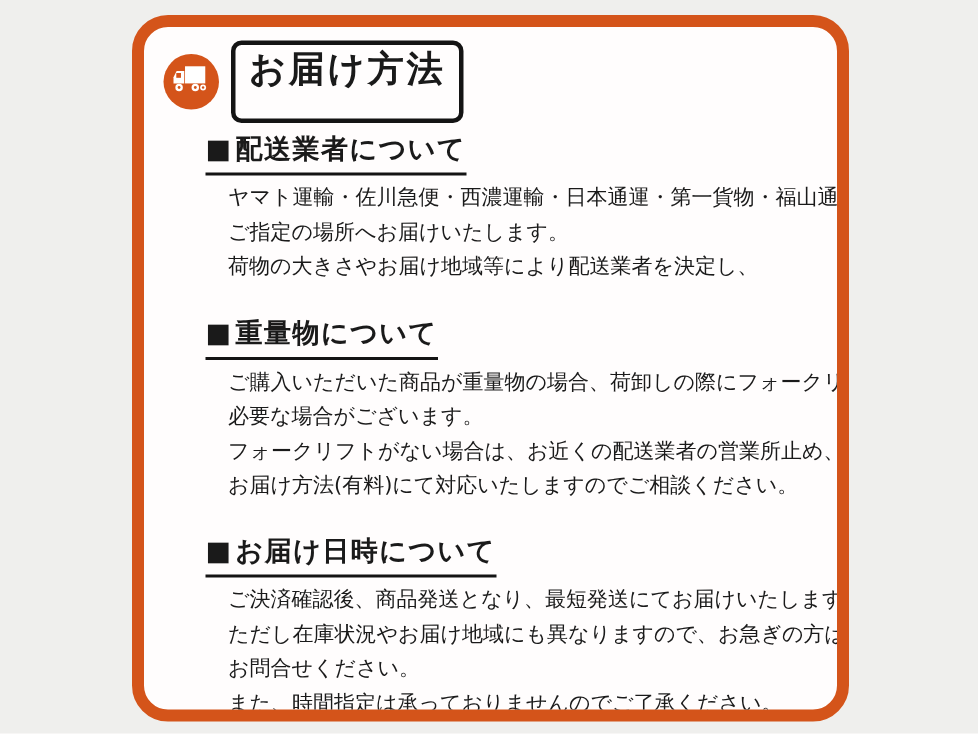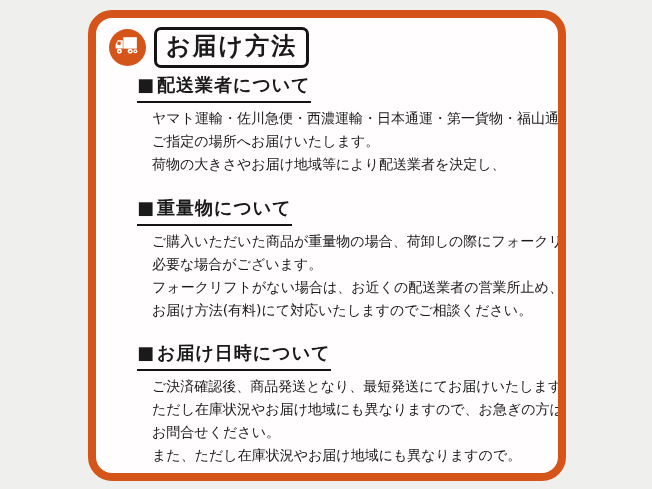--- a/index.html
+++ b/index.html
@@ -37,21 +37,21 @@
     border-radius:50%;
     background:var(--accent);
     display:flex;
     align-items:center;
     justify-content:center;
     flex:0 0 auto;
   }
   .title-box{
     border:3px solid #141414;
     border-radius:7px;
-    padding:1px 9px 3px 9px;
+    padding:1px 9px 17px 9px;
     font-size:24px;
     font-weight:bold;
     letter-spacing:2px;
     line-height:1.3;
     white-space:nowrap;
   }
   .section{ margin-left:41px; }
   .section-1{ margin-top:5px; }
   .section-2{ margin-top:20px; }
   .section-3{ margin-top:19px; }
@@ -120,17 +120,17 @@
   </div>
 
   <div class="section section-3">
     <div class="section-heading">
       <span class="marker">■</span><span>お届け日時について</span>
     </div>
     <div class="section-body">
       <div class="body-line">ご決済確認後、商品発送となり、最短発送にてお届けいたします。</div>
       <div class="body-line">ただし在庫状況やお届け地域にも異なりますので、お急ぎの方は事前に</div>
       <div class="body-line">お問合せください。</div>
-      <div class="body-line">また、ただし在庫状況やお届け地域にも異なりますので。</div>
+      <div class="body-line">また、時間指定は承っておりませんのでご了承ください。</div>
     </div>
   </div>
 
 </div>
 
 </body></html>

